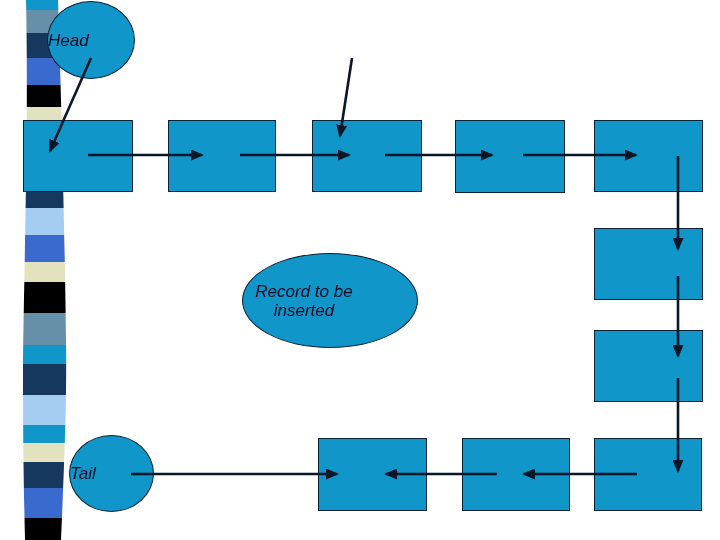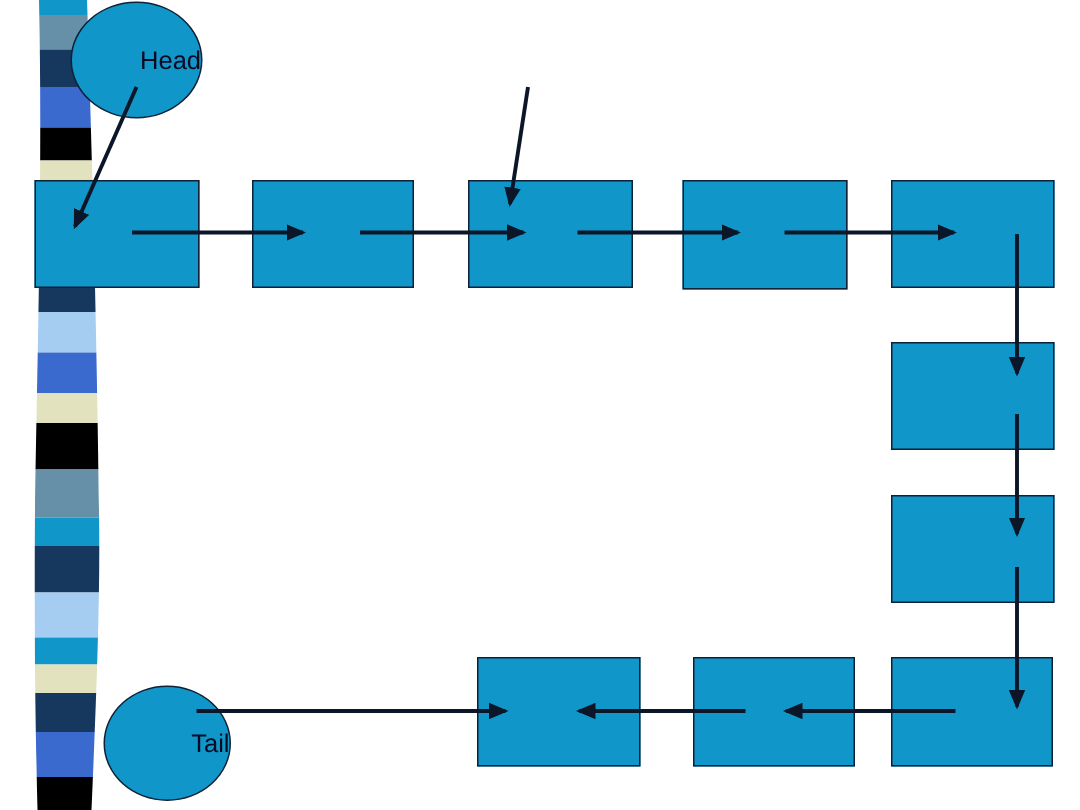--- a/index.html
+++ b/index.html
@@ -12,21 +12,21 @@
   .node {
     position:absolute; box-sizing:border-box; z-index:2;
     background:var(--shape-fill, #1096C8);
     border:1.6px solid var(--shape-border, #0D2137);
   }
   .bubble {
     position:absolute; box-sizing:border-box; z-index:2;
     background:var(--shape-fill, #1096C8);
     border:1.4px solid var(--shape-border, #0D2137);
     border-radius:50%;
-    display:flex; align-items:center; justify-content:flex-end;
+    display:flex; align-items:center; justify-content:flex-start;font-style:italic;
   }
   .bubble .lbl {
     font-size:17px; line-height:19px; text-align:center;
     color:var(--label-text, #0A0A23); white-space:nowrap;
   }
   .bubble .lbl.wrap { white-space:normal; width:122px; }
   .arrow-svg { position:absolute; left:0; top:0; z-index:3; pointer-events:none; }
   .arrow-svg line { stroke:var(--arrow, #0B1628); stroke-width:2.6; }
   #ah path { fill:var(--arrow, #0B1628); }
   
@@ -36,21 +36,21 @@
   .n4  { left:455px; top:120px; width:110px; height:73px; }
   .n5  { left:594px; top:120px; width:109px; height:72px; }
   .n6  { left:594px; top:228px; width:109px; height:72px; }
   .n7  { left:594px; top:330px; width:109px; height:72px; }
   .n8  { left:318px; top:438px; width:109px; height:73px; }
   .n9  { left:462px; top:438px; width:108px; height:73px; }
   .n10 { left:594px; top:438px; width:108px; height:73px; }
   
   .b-head    { left:47px;  top:1px;   width:88px;  height:78px; }
   .b-current { left:317px; top:1px;   width:87px;  height:79px; }
-  .b-tail    { left:69px;  top:457px; width:85px;  height:77px; }
+  .b-tail    { left:69px;  top:435px; width:85px;  height:77px; }
   .b-record  { left:242px; top:253px; width:176px; height:95px; }
 </style>
 </head>
 <body>
 
 <div class="stage">
 
   <svg class="stripe-svg" width="90" height="540" viewBox="0 0 90 540">
     <defs>
       <clipPath id="bandClip">
@@ -91,20 +91,23 @@
   <div class="node n6"></div>
   <div class="node n7"></div>
 
   <div class="node n8"></div>
   <div class="node n9"></div>
   <div class="node n10"></div>
 
   <div class="bubble b-head">
     <span class="lbl">Head</span>
   </div>
+  <div class="bubble b-record">
+    <span class="lbl wrap">Record to be inserted</span>
+  </div>
   <div class="bubble b-tail">
     <span class="lbl">Tail</span>
   </div>
 
   <svg class="arrow-svg" width="720" height="540" viewBox="0 0 720 540">
     <defs>
       <marker id="ah" markerUnits="userSpaceOnUse" markerWidth="13" markerHeight="11" refX="11" refY="5.5" orient="auto">
         <path d="M0,0 L13,5.5 L0,11 Z"></path>
       </marker>
     </defs>

